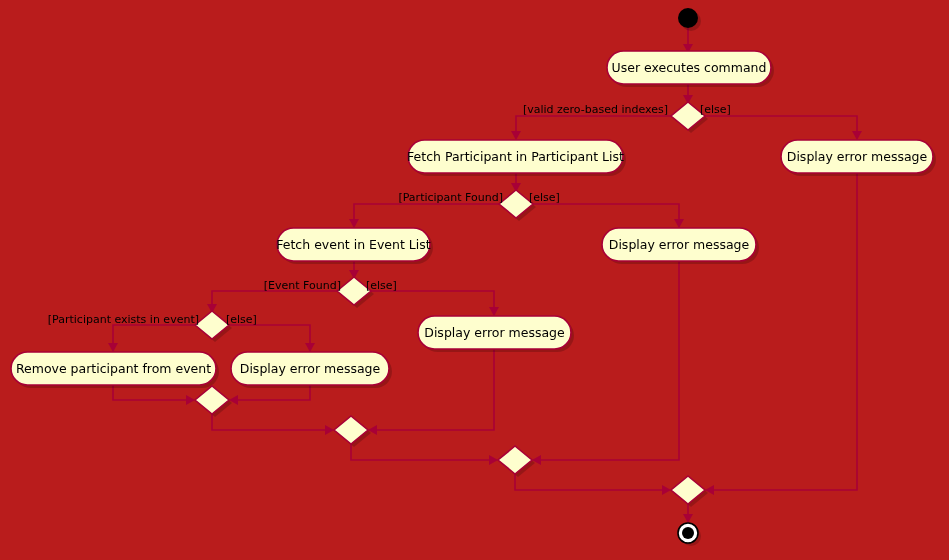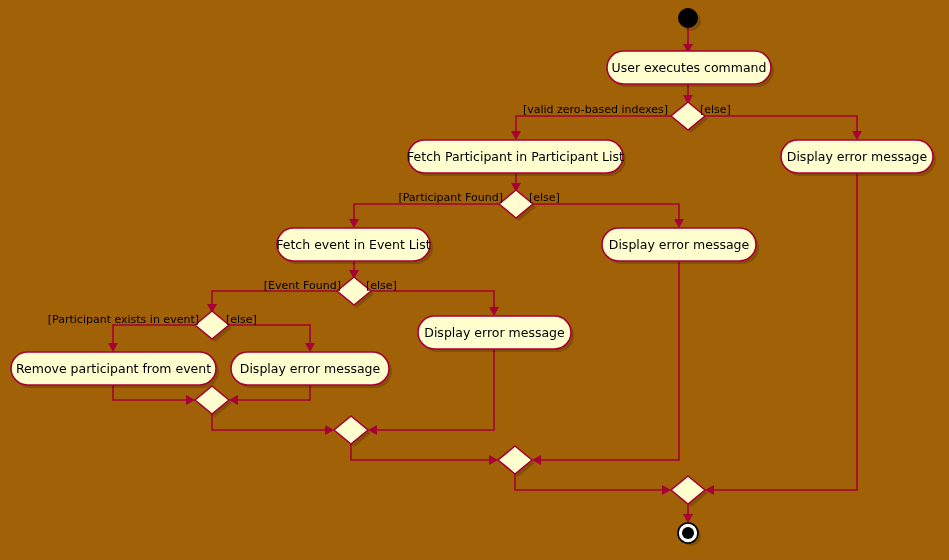--- a/index.html
+++ b/index.html
@@ -7,21 +7,21 @@
     padding: 0;
     background: #ffffff;
   }
   body {
     font-family: "DejaVu Sans", sans-serif;
   }
   #diagram-root {
     position: relative;
     width: 949px;
     height: 560px;
-    background: #a16207;
+    background: #b91c1c;
     overflow: hidden;
   }
   svg#uml-canvas {
     display: block;
     width: 949px;
     height: 560px;
   }
   .edge-line {
     stroke: #A80036;
     stroke-width: 1.6;

